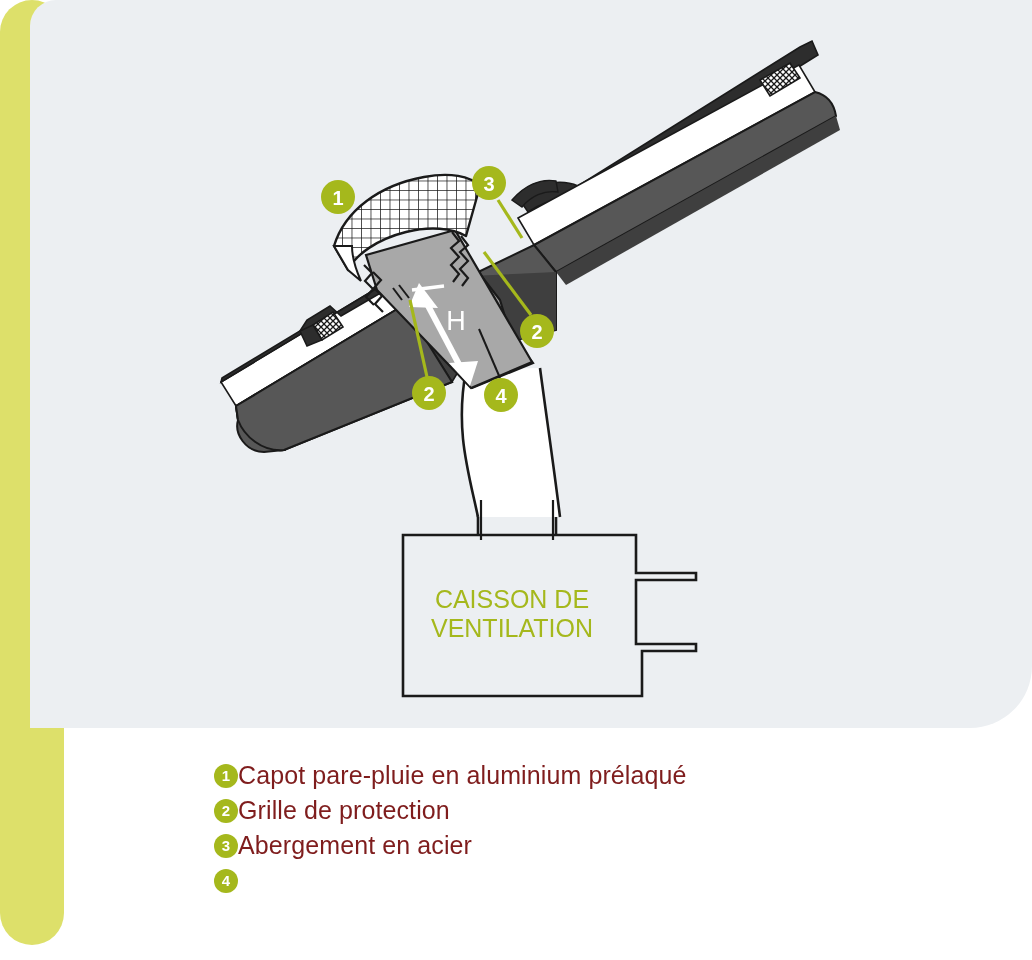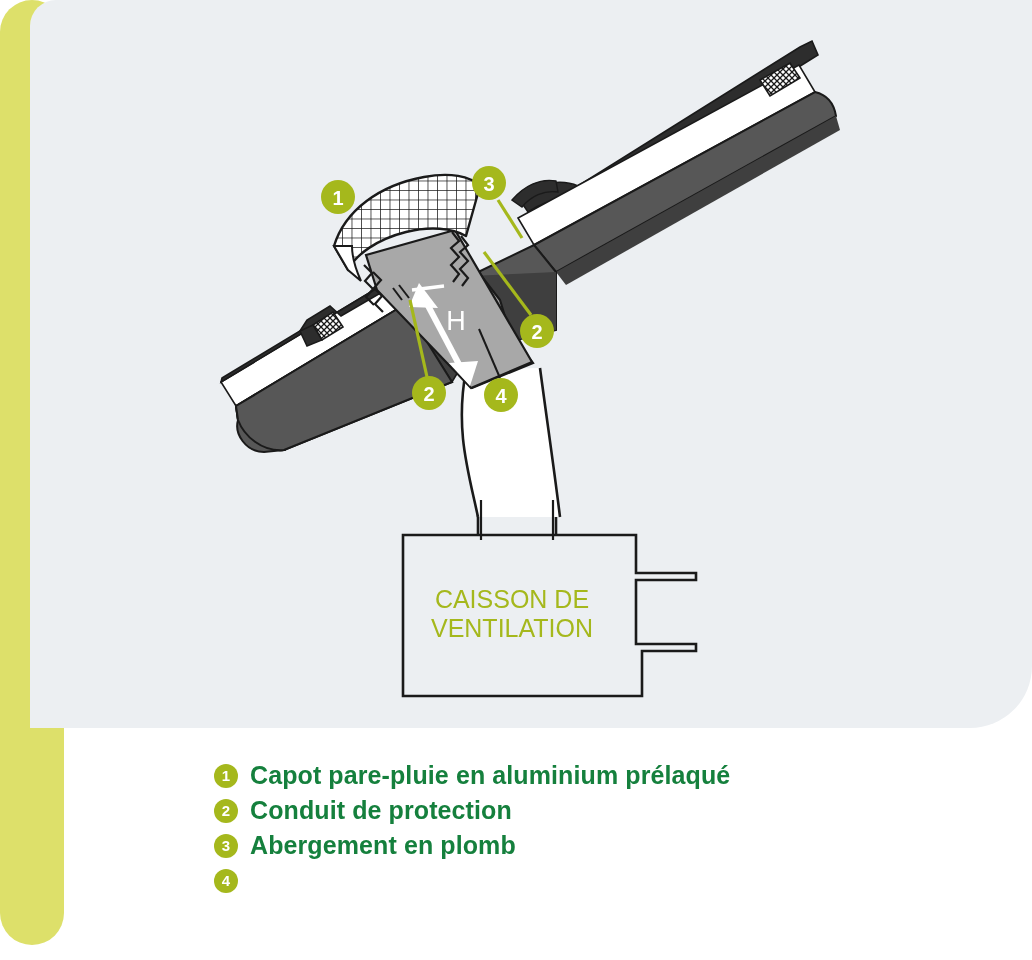--- a/index.html
+++ b/index.html
@@ -70,26 +70,25 @@
     background: #a5b81c;
     color: #ffffff;
     font-size: 15px;
     font-weight: bold;
     display: flex;
     align-items: center;
     justify-content: center;
     line-height: 1;
   }
   .legend-label {
-    margin-left: 12px;
-    color: #15803d;
+    margin-left: 0;
+    color: #7f1d1d;
     font-size: 25px;
     letter-spacing: 0.1px;
     white-space: nowrap;
-    font-weight: bold;
   }
 </style>
 </head>
 <body>
 
 <div id="stage">
 
   <div id="accent-bar"></div>
 
   <div id="illustration-panel"></div>
@@ -246,26 +245,26 @@
 
   <div id="legend">
 
     <div class="legend-row">
       <div class="legend-marker">1</div>
       <div class="legend-label">Capot pare-pluie en aluminium prélaqué</div>
     </div>
 
     <div class="legend-row">
       <div class="legend-marker">2</div>
-      <div class="legend-label">Conduit de protection</div>
+      <div class="legend-label">Grille de protection</div>
     </div>
 
     <div class="legend-row">
       <div class="legend-marker">3</div>
-      <div class="legend-label">Abergement en plomb</div>
+      <div class="legend-label">Abergement en acier</div>
     </div>
 
     <div class="legend-row">
       <div class="legend-marker">4</div>
     </div>
 
   </div>
 
 </div>
 

